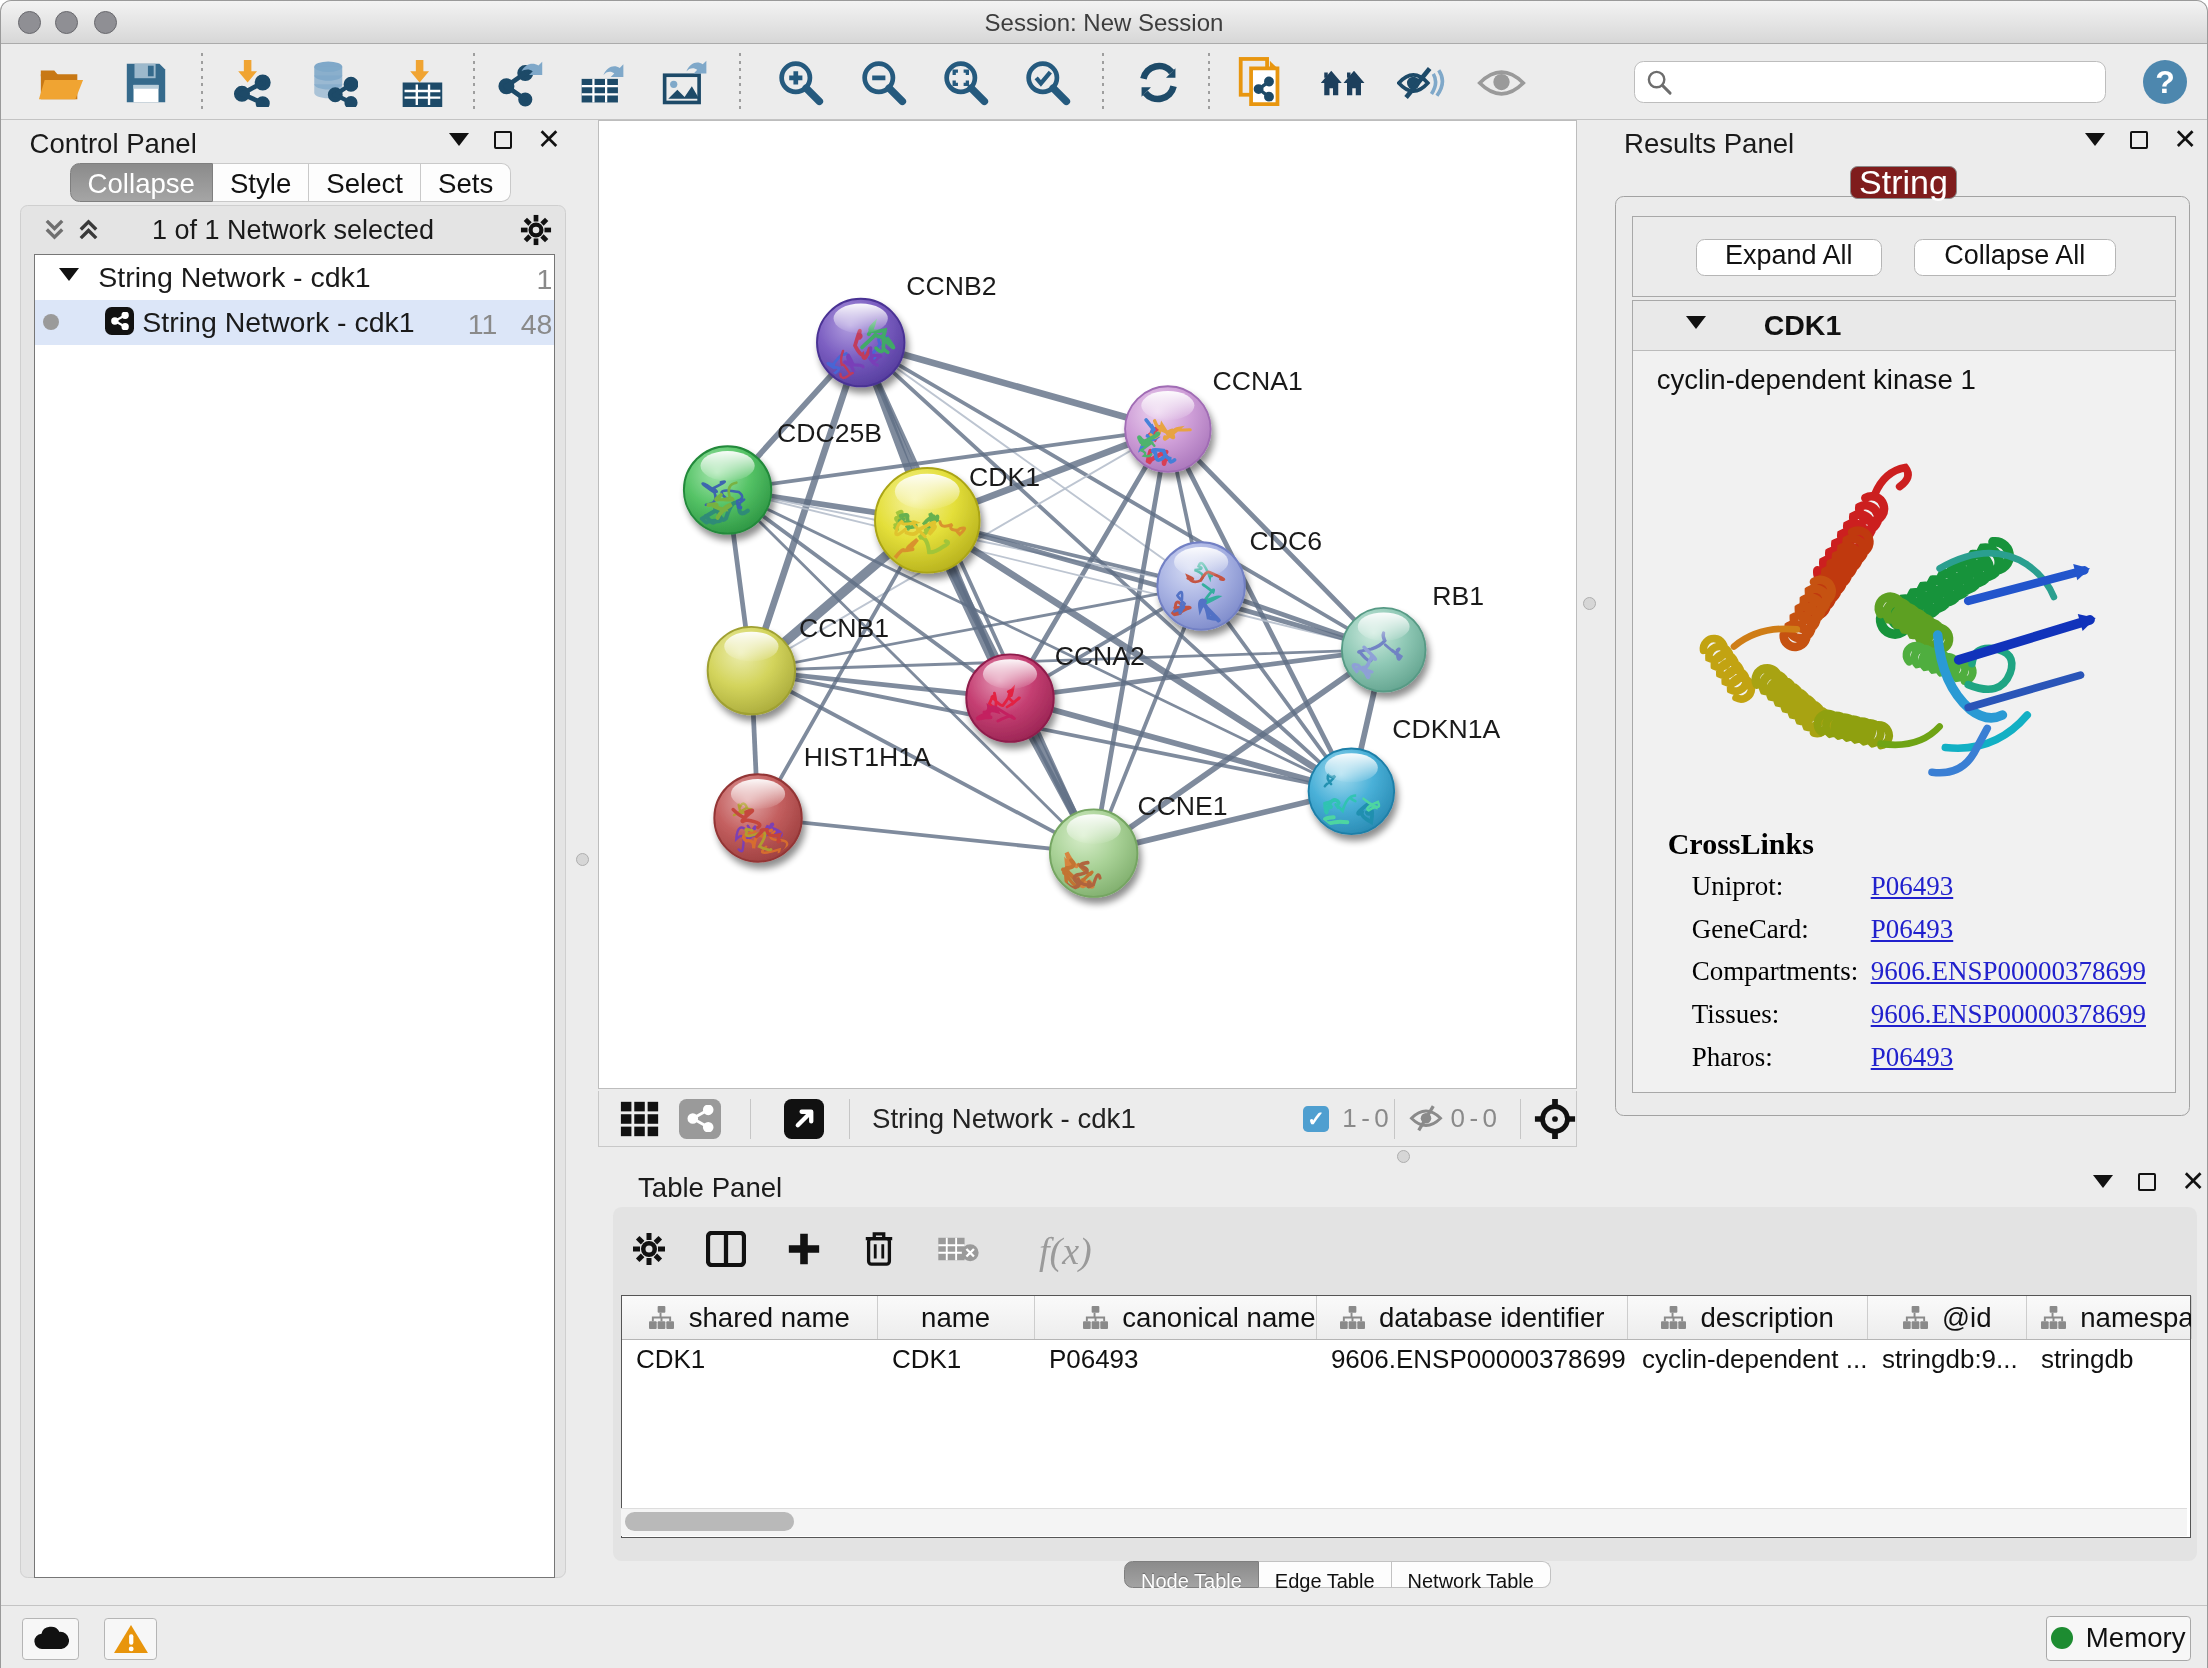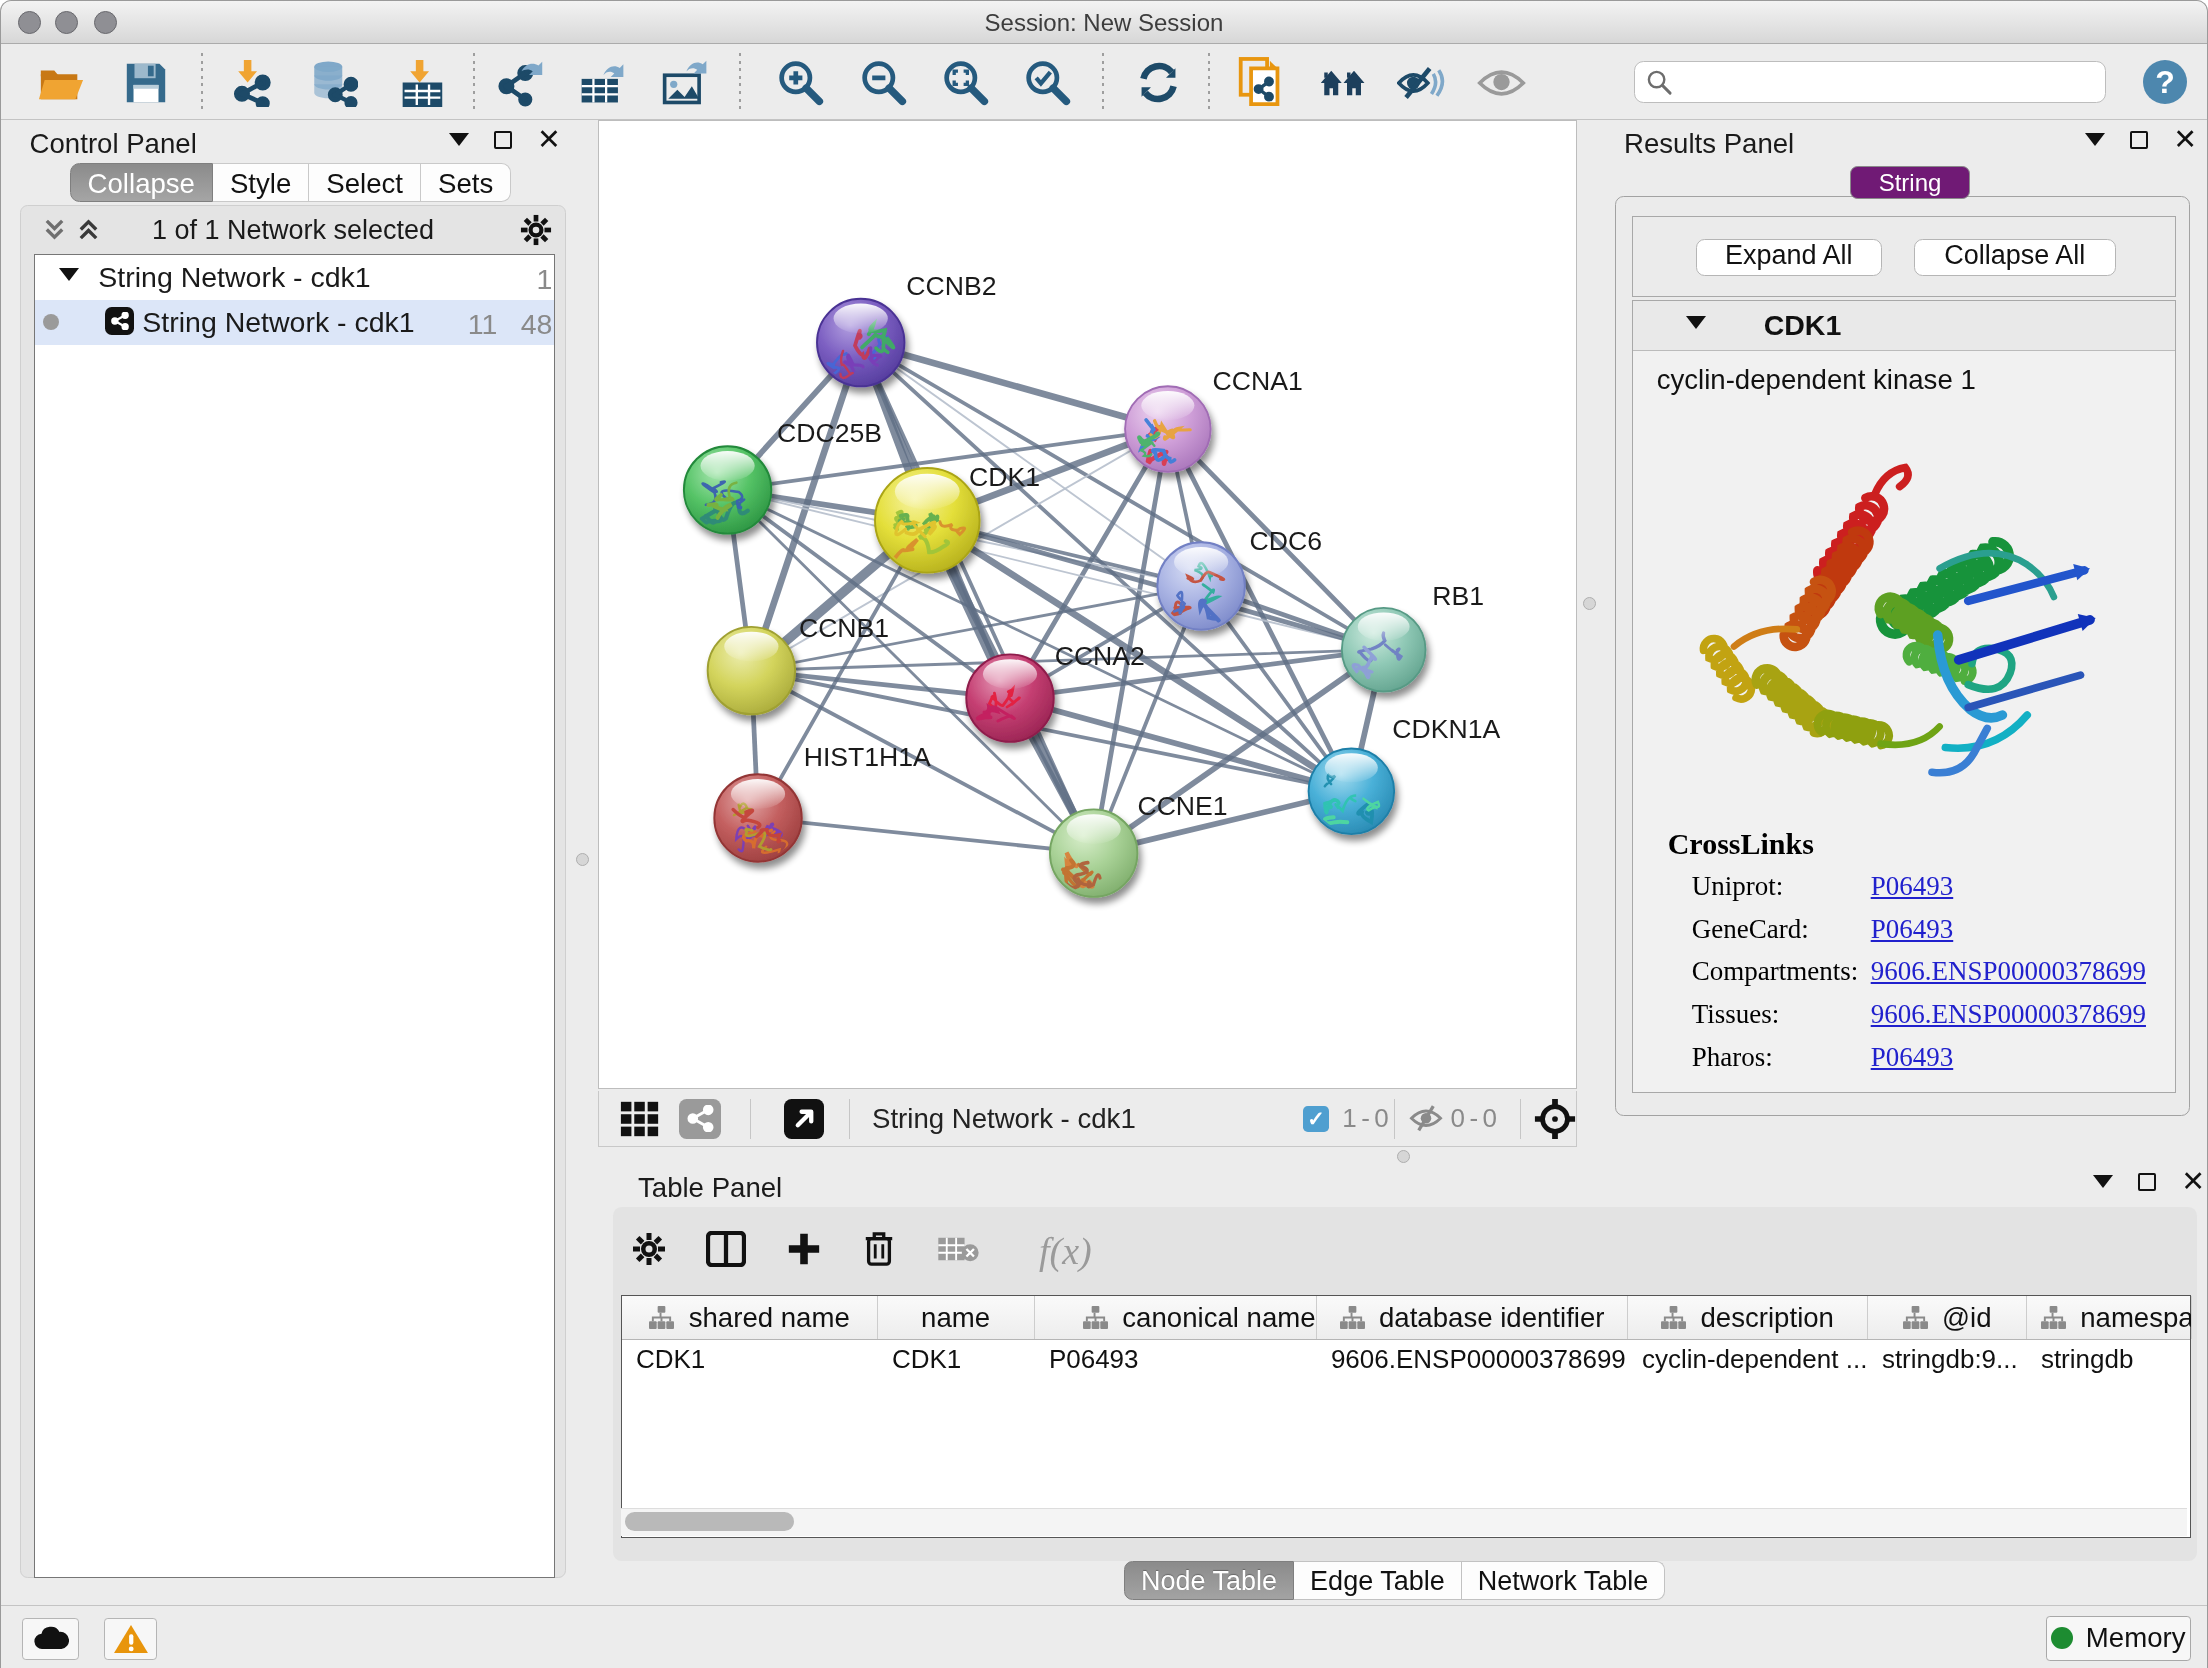--- a/index.html
+++ b/index.html
@@ -56,21 +56,21 @@
   .blackbtn { width:40px; height:40px; background:#111; border-radius:7.6px; display:flex; align-items:center; justify-content:center; }
   .graybtn { width:42px; height:40px; background:#9a9a9a; border-radius:7.6px; display:flex; align-items:center; justify-content:center; }
   .checkbox { width:26px; height:26px; background:#4f9fd0; border-radius:4.8px; color:#fff; font-size:21px; font-weight:bold; text-align:center; line-height:26px; }
 
   .split-dot { position:absolute; width:13.3px; height:13.3px; border-radius:50%; background:#d6d6d6; border:1px solid #aeaeae; }
 
   
   .results-panel { position:absolute; left:1607px; top:120px; width:593px; height:1008px; }
   .rp-header { position:absolute; left:0; top:0; width:100%; height:40px; }
   .rp-header .panel-title { position:absolute; left:16px; top:6.7px; }
-  .rp-tab { position:absolute; left:242px; top:45px; width:120px; height:33px; background:#701a75; border:1px solid #8a8a8a; border-radius:7.6px; color:#fff; font-size:24px; text-align:center; line-height:31px; z-index:2; }
+  .rp-tab { position:absolute; left:242px; top:45px; width:107px; height:33px; background:#7f1d1d; border:1px solid #8a8a8a; border-radius:7.6px; color:#fff; font-size:34px; text-align:center; line-height:31px; z-index:2; }
   .rp-box { position:absolute; left:6.7px; top:75px; width:575px; height:920px; background:#ebebeb; border:1.9px solid #a2a2a2; border-radius:8.6px; }
   .rp-inner-a { position:absolute; left:16px; top:19px; width:544px; height:81px; border:1px solid #a8a8a8; }
   .rp-btn { position:absolute; top:22px; height:37px; background:#fff; border:1.9px solid #b5b5b5; border-radius:8.6px; font-size:27px; color:#111; text-align:center; }
   .rp-inner-b { position:absolute; left:16px; top:103px; width:544px; height:793px; border:1px solid #a8a8a8; background:#f1f1f1; }
   .rp-sec-header { position:absolute; left:0; top:0; width:100%; height:50px; background:#e9e9e9; border-bottom:1px solid #bbb; }
   .rp-sec-title { position:absolute; left:131px; top:7.6px; font-size:28.5px; font-weight:bold; color:#111; }
   .rp-desc { position:absolute; left:24px; top:63px; font-size:27.6px; color:#111; }
   .protein-img { position:absolute; left:21px; top:157px; }
   .crosslinks-h { position:absolute; left:35px; top:526px; font-family:"Liberation Serif",serif; font-size:30px; font-weight:bold; color:#000; }
   .cl-row { position:absolute; left:59px; width:480px; height:43px; font-family:"Liberation Serif",serif; font-size:27px; color:#000; }
@@ -86,21 +86,21 @@
   .th { display:flex; align-items:center; justify-content:center; gap:13.3px; border-right:1px solid #cdcdcd; font-size:27.6px; color:#111; overflow:hidden; white-space:nowrap; flex:none; }
   .th:last-child { justify-content:flex-start; padding-left:13.3px; }
   .th svg, .th span { flex:none; }
   .tbl-row { display:flex; height:38px; }
   .td { padding-left:14.3px; display:flex; align-items:center; font-size:26px; color:#111; overflow:hidden; white-space:nowrap; flex:none; }
   .tbl-scroll { position:absolute; left:7.6px; top:330px; width:1570px; height:0; }
   .hscroll { position:absolute; left:0px; top:-29.5px; width:1566px; height:28.5px; background:#f4f4f4; border-top:1px solid #ddd; }
   .hthumb { position:absolute; left:4.8px; top:3.8px; width:169px; height:19px; background:#b9b9b9; border-radius:9.5px; }
 
   .bottom-tabs { position:absolute; left:1123px; top:1560px; height:39px; display:flex; }
-  .btab { padding:0 16px; height:39px; line-height:39px; font-size:27px; background:#fdfdfd; color:#111; border:1px solid #c2c2c2; border-left:none;text-align:center; }
+  .btab { padding:0 16px; height:27px; line-height:39px; font-size:20px; background:#fdfdfd; color:#111; border:1px solid #c2c2c2; border-left:none;text-align:center; }
   .btab:first-child { border-left:1px solid #c2c2c2; border-radius:8.6px 0 0 8.6px; }
   .btab:last-child { border-radius:0 8.6px 8.6px 0; }
   .btab.active { background:linear-gradient(#8b8b8b,#a3a3a3); color:#fff; border-color:#7f7f7f; text-shadow:0 -1px 1px rgba(0,0,0,.3); }
 
   
   .statusbar { position:absolute; left:0; top:1604px; width:100%; height:65px; background:#ececec; border-top:1px solid #c4c4c4; }
   .sb-btn { position:absolute; top:12.4px; height:42px; background:#f7f7f7; border:1.9px solid #b5b5b5; border-radius:3.8px; display:flex; align-items:center; justify-content:center; }
   .memory-btn { position:absolute; right:16px; top:9.5px; width:145px; height:45px; background:#f7f7f7; border:1.9px solid #a8a8a8; border-radius:3.8px; display:flex; align-items:center; justify-content:center; gap:12.4px; font-size:27.6px; color:#111; }
   .memdot { width:22px; height:22px; border-radius:50%; background:#1d8c31; }
 

